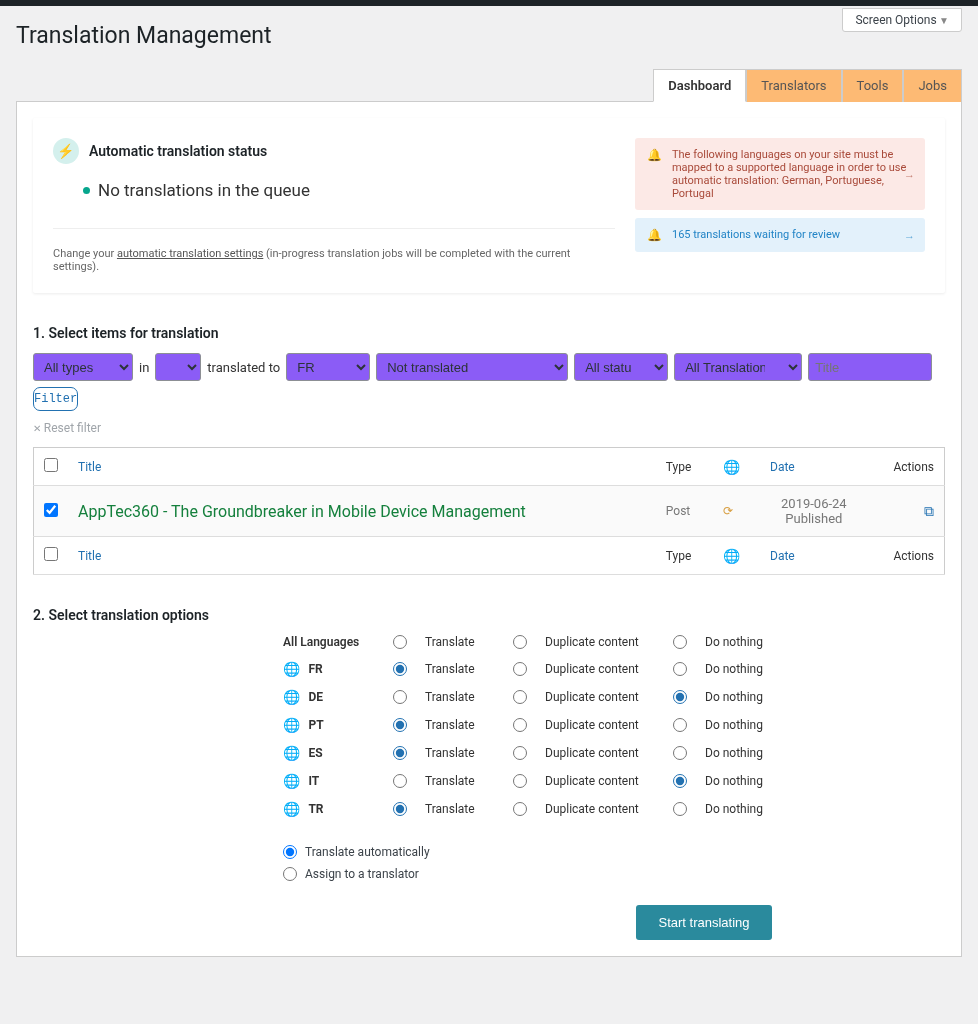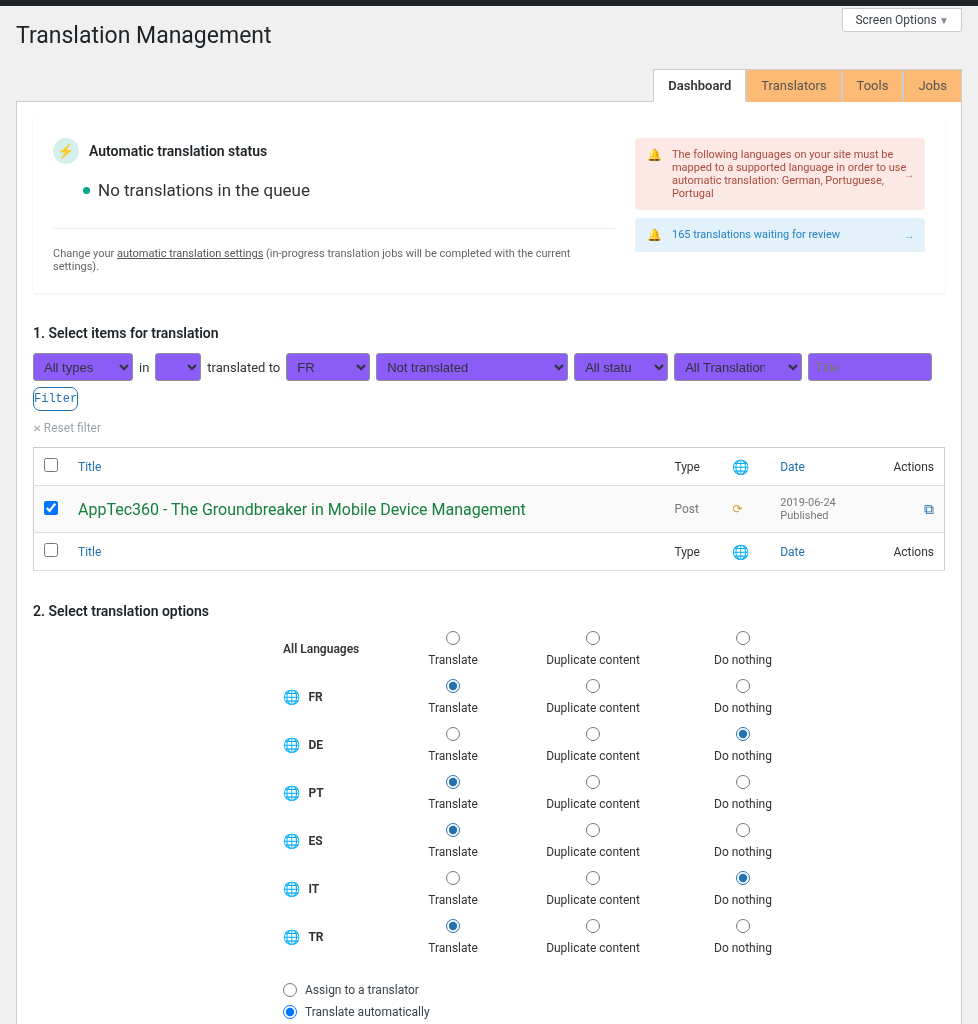--- a/index.html
+++ b/index.html
@@ -46,28 +46,28 @@
 .reset-filter::before { content: "✕ "; font-size: 10px; }
 table.items { width: 100%; border-collapse: collapse; margin-top: 12px; border: 1px solid #ccc; }
 table.items th, table.items td { text-align: left; padding: 10px 10px; font-size: 12px; }
 table.items th { border-bottom: 1px solid #ddd; font-weight: 400; color: #2271b1; }
 table.items th.nohdr { color: #333; font-weight: 400; }
 table.items tbody tr { background: #fafafa; }
 table.items tfoot th { border-top: 1px solid #ddd; }
 .globe-icon { color: #3f87b7; font-size: 14px; }
 .actions-icon { color: #2271b1; font-size: 14px; }
 .item-title { color: #15803d; font-size: 16px; }
-.item-sub { color: #777; font-size: 11px; }
+.item-sub { color: #777; font-size: 13px; text-align: center; }
 .word-count { font-size: 12px; margin-top: 14px; }
 .word-count a { color: #2271b1; text-decoration: none; }
 .lang-grid { display: grid; grid-template-columns: 110px 120px 160px 140px; row-gap: 12px; align-items: center; margin-left: 250px; }
 .lang-label { display: flex; align-items: center; gap: 8px; font-size: 12px; color: #333; }
 .lang-label.bold { font-weight: 600; }
 .lang-globe { color: #3f87b7; font-size: 14px; }
-.radio-opt { display: flex; align-items: center; gap: 8px; font-size: 12px; color: #333; flex-direction: column; }
+.radio-opt { display: flex; align-items: center; gap: 18px; font-size: 12px; color: #333; }
 .radio-opt input { accent-color: #2271b1; margin: 0; }
 .how-section { margin-left: 250px; margin-top: 28px; }
 .how-section h4 { font-size: 14px; font-weight: 600; margin-bottom: 10px; color: #1d2327; }
 .how-opt { display: flex; align-items: center; gap: 8px; margin: 8px 0; font-size: 12px; }
 .start-btn-wrap { text-align: center; margin-top: 24px; margin-left: 180px; }
 input[type=checkbox], input[type=radio] { width: 14px; height: 14px; }
 .cell-check { width: 30px; }
 </style>
 </head>
 <body>
@@ -286,26 +286,26 @@
             <span>Duplicate content</span>
           </label>
         <label class="radio-opt">
             <input type="radio" name="tr" style="">
             <span>Do nothing</span>
           </label>
       </div>
 
       <div class="how-section">
         <label class="how-opt">
+            <input type="radio" name="how" checked="" style="">
+            <span>Translate automatically</span>
+          </label>
+        <label class="how-opt">
             <input type="radio" name="how" style="">
             <span>Assign to a translator</span>
-          </label>
-        <label class="how-opt">
-            <input type="radio" name="how" checked="" style="">
-            <span>Translate automatically</span>
           </label>
         <div class="start-btn-wrap">
           <button class="btn-primary">Start translating</button>
         </div>
       </div>
     </div>
   </div>
 </div>
 
 </body></html>

